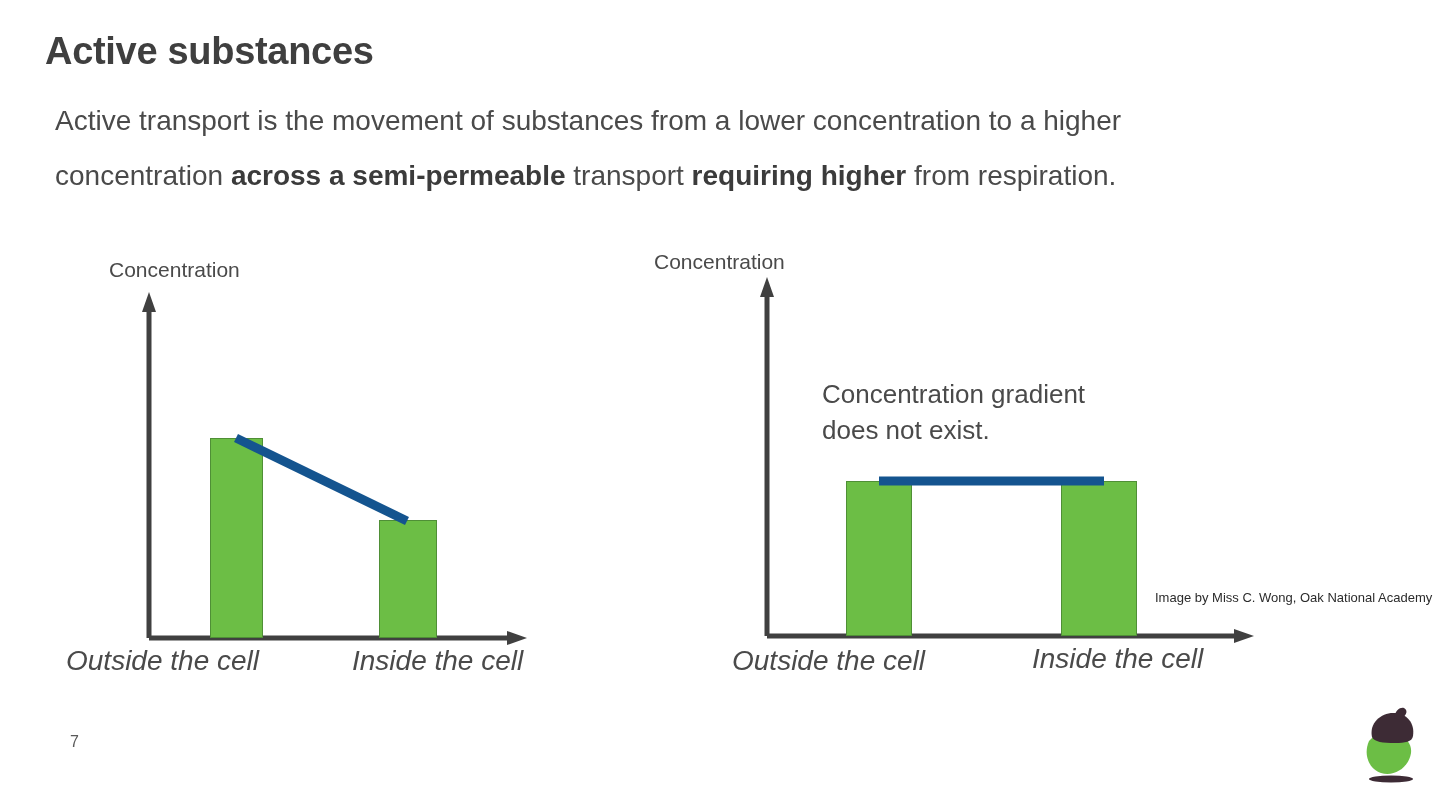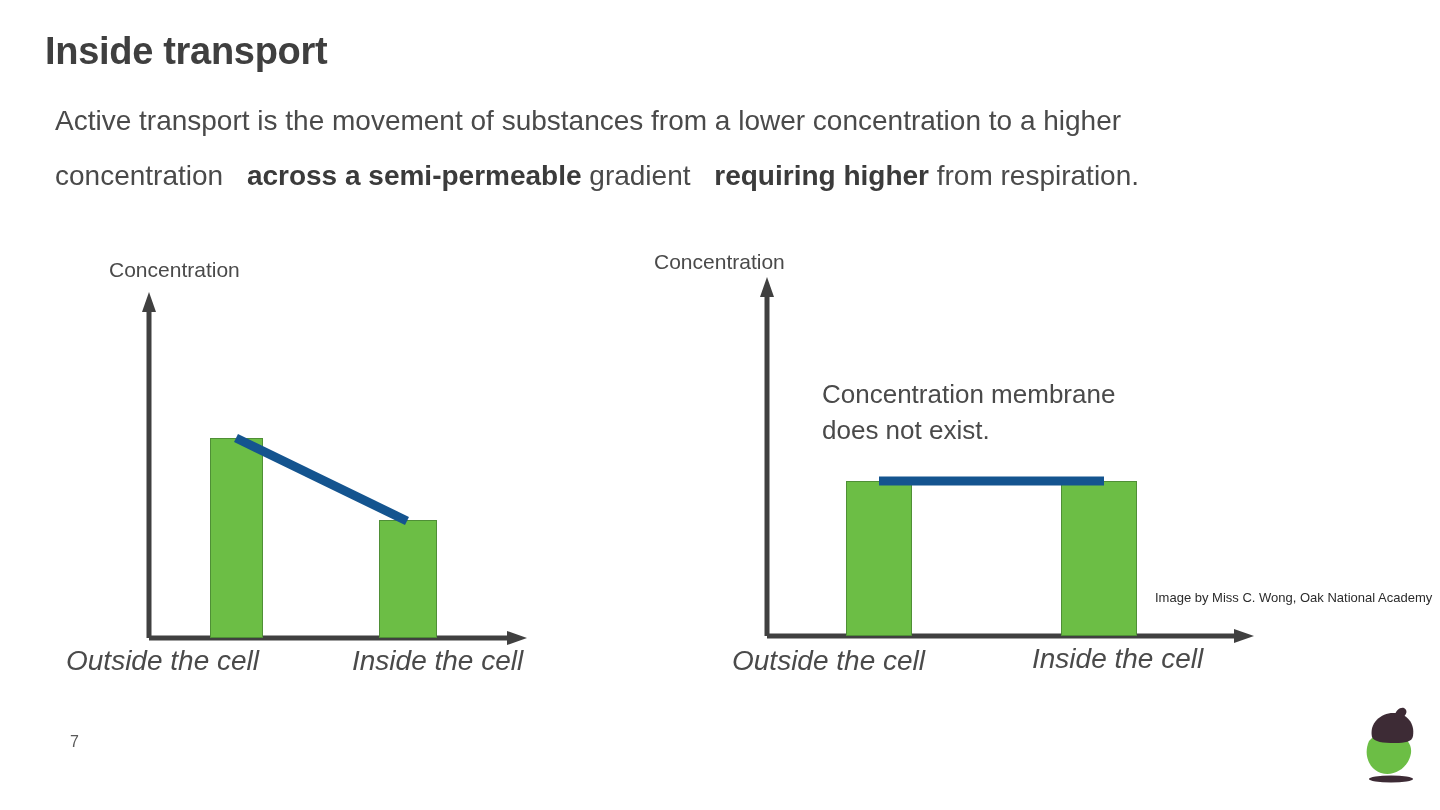--- a/index.html
+++ b/index.html
@@ -34,21 +34,21 @@
   #body-copy {
     position: absolute;
     left: 55px;
     top: 93px;
     width: 1090px;
     font-size: 28px;
     line-height: 55px;
     color: #4a4a4a;
     font-weight: 400;
   }
-  #body-copy b { font-weight: bold; color: #3b3b3b; margin-left: 16px; }
+  #body-copy b { font-weight: bold; color: #3b3b3b; }
 
   
   .chart { position: absolute; margin-left: 44px; }
   .axis-label {
     position: absolute;
     font-size: 21px;
     color: #4a4a4a;
     white-space: nowrap;
   }
   .cat-label {
@@ -95,23 +95,23 @@
     top: 705px;
     width: 70px;
     height: 80px;
   }
 </style>
 </head>
 <body>
 
 <div id="slide">
 
-  <div id="slide-title">Inside transport</div>
+  <div id="slide-title">Active substances</div>
 
-  <div id="body-copy"><span>Active transport is the movement of substances from a lower concentration to a higher concentration </span><b>across a semi-permeable</b><span> gradient </span><b>requiring higher</b><span> from respiration.</span></div>
+  <div id="body-copy"><span>Active transport is the movement of substances from a lower concentration to a higher concentration </span><b>across a semi-permeable</b><span> transport </span><b>requiring higher</b><span> from respiration.</span></div>
 
   <div class="chart" style="left:0; top:0; width:520px; height:700px;">
 
     <div class="axis-label" style="left:65px; top:258px;">Concentration</div>
 
     <svg class="axis-svg" width="520" height="700">
 
       <line x1="105" y1="305" x2="105" y2="638" stroke="#404040" stroke-width="5"></line>
       <polygon points="105,292 98,312 112,312" fill="#404040"></polygon>
 
@@ -134,21 +134,21 @@
 
     <div class="axis-label" style="left:10px; top:250px;">Concentration</div>
 
     <svg class="axis-svg" width="640" height="700">
       <line x1="123" y1="290" x2="123" y2="636" stroke="#404040" stroke-width="5"></line>
       <polygon points="123,277 116,297 130,297" fill="#404040"></polygon>
       <line x1="123" y1="636" x2="597" y2="636" stroke="#404040" stroke-width="5"></line>
       <polygon points="610,636 590,629 590,643" fill="#404040"></polygon>
     </svg>
 
-    <div class="annotation" style="left:178px; top:376px;">Concentration membrane
+    <div class="annotation" style="left:178px; top:376px;">Concentration gradient
 does not exist.</div>
 
     <div class="bar" style="left:202px; top:481px; width:66px; height:155px;"></div>
     <div class="bar" style="left:417px; top:481px; width:76px; height:155px;"></div>
 
     <svg class="axis-svg" width="640" height="700">
       <line x1="235" y1="481" x2="460" y2="481" stroke="#14548f" stroke-width="9" stroke-linecap="butt"></line>
     </svg>
 
     <div class="cat-label" style="left:88px; top:645px;">Outside the cell</div>

